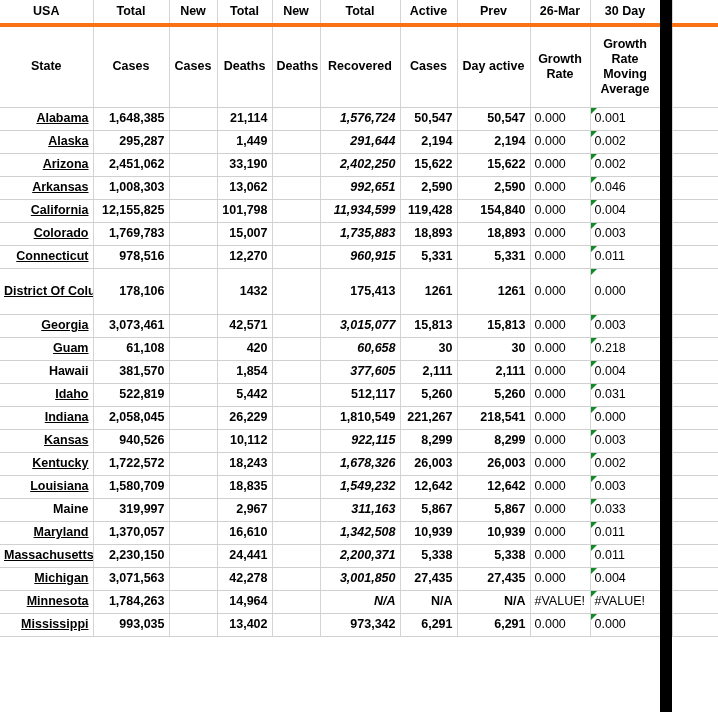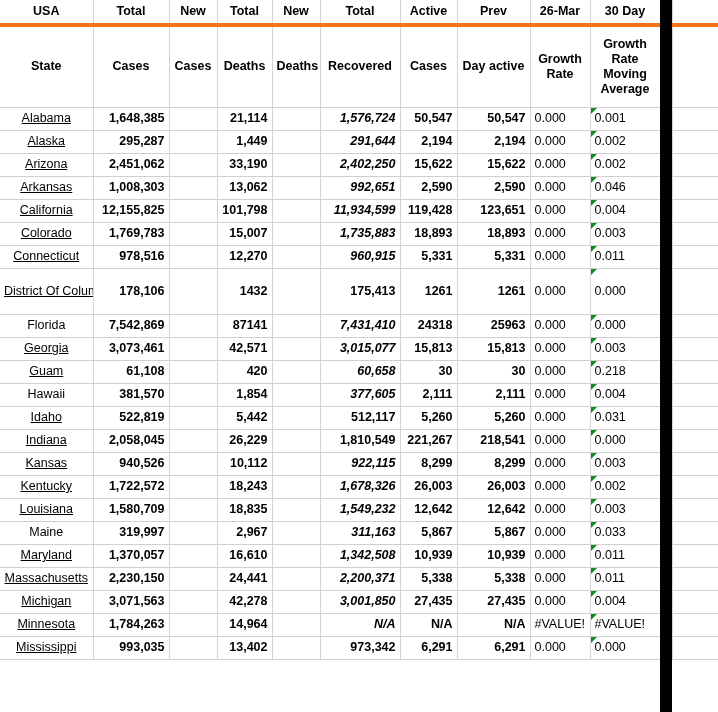--- a/index.html
+++ b/index.html
@@ -65,22 +65,22 @@
     height: 82px;
     text-align: center;
     font-weight: bold;
     vertical-align: middle;
     white-space: normal;
     line-height: 15px;
     margin-top: 24px;
   }
   
   td.state {
-    text-align: center;
-    font-weight: normal;
+    text-align: right;
+    font-weight: bold;
     white-space: normal;
     line-height: 15px;
   }
   td.state span.link {
     text-decoration: underline;
   }
   td.num {
     text-align: right;
     font-weight: bold;
   }
@@ -230,21 +230,21 @@
           <td class="blank"></td>
         </tr>
         <tr class="short">
           <td class="state"><span class="link">California</span></td>
           <td class="num">12,155,825</td>
           <td class="num"></td>
           <td class="num">101,798</td>
           <td class="num"></td>
           <td class="num ital">11,934,599</td>
           <td class="num">119,428</td>
-          <td class="num">123,651</td>
+          <td class="num">154,840</td>
           <td class="rate"><span>0.000</span></td>
           <td class="rate"><span class="flag"></span><span>0.004</span></td>
           <td class="blank"></td>
           <td class="blank"></td>
         </tr>
         <tr class="short">
           <td class="state"><span class="link">Colorado</span></td>
           <td class="num">1,769,783</td>
           <td class="num"></td>
           <td class="num">15,007</td>
@@ -273,34 +273,20 @@
         </tr>
         <tr class="tall">
           <td class="state"><span class="link">District Of Columbia</span></td>
           <td class="num">178,106</td>
           <td class="num"></td>
           <td class="num">1432</td>
           <td class="num"></td>
           <td class="num">175,413</td>
           <td class="num">1261</td>
           <td class="num">1261</td>
-          <td class="rate"><span>0.000</span></td>
-          <td class="rate"><span class="flag"></span><span>0.000</span></td>
-          <td class="blank"></td>
-          <td class="blank"></td>
-        </tr>
-        <tr class="short">
-          <td class="state"><span class="">Florida</span></td>
-          <td class="num">7,542,869</td>
-          <td class="num"></td>
-          <td class="num">87141</td>
-          <td class="num"></td>
-          <td class="num ital">7,431,410</td>
-          <td class="num">24318</td>
-          <td class="num">25963</td>
           <td class="rate"><span>0.000</span></td>
           <td class="rate"><span class="flag"></span><span>0.000</span></td>
           <td class="blank"></td>
           <td class="blank"></td>
         </tr>
         <tr class="short">
           <td class="state"><span class="link">Georgia</span></td>
           <td class="num">3,073,461</td>
           <td class="num"></td>
           <td class="num">42,571</td>

